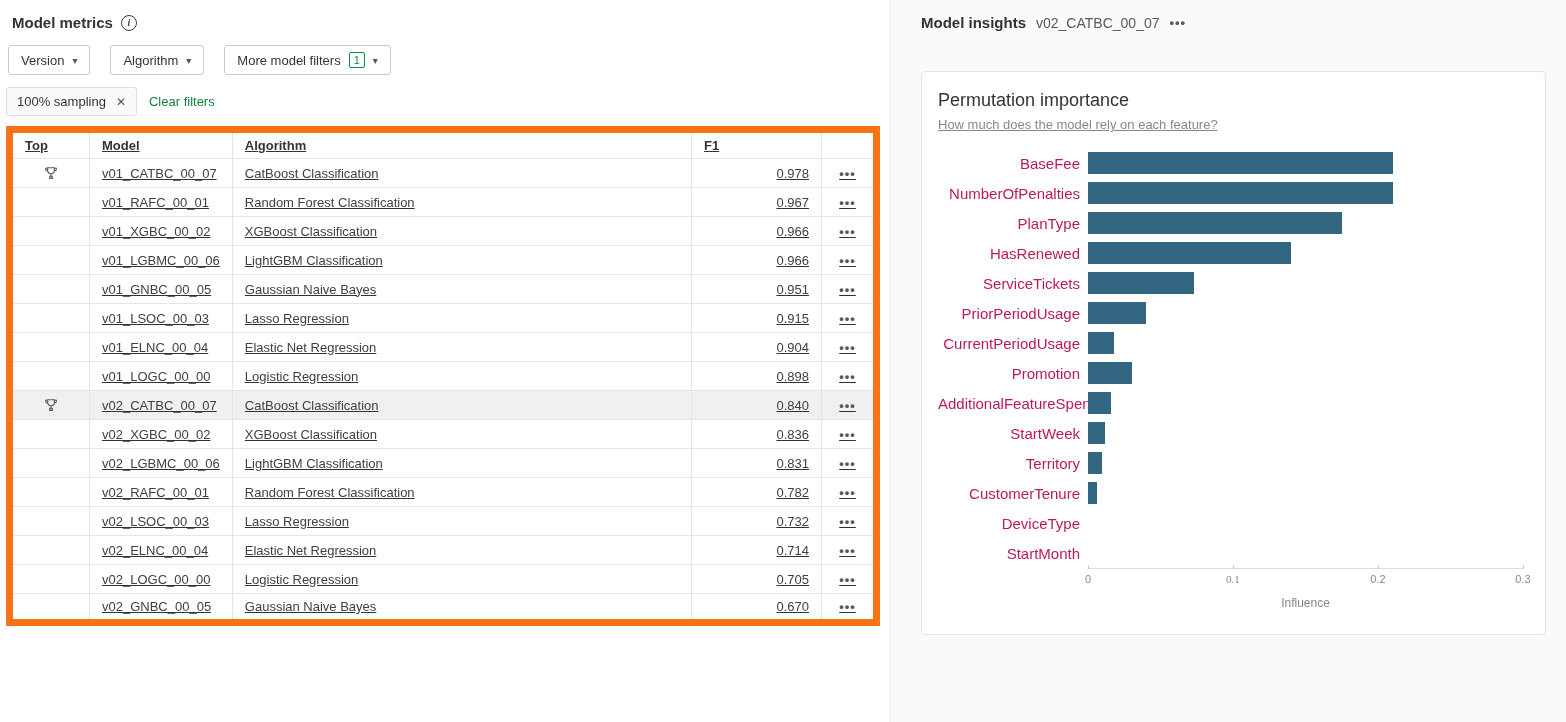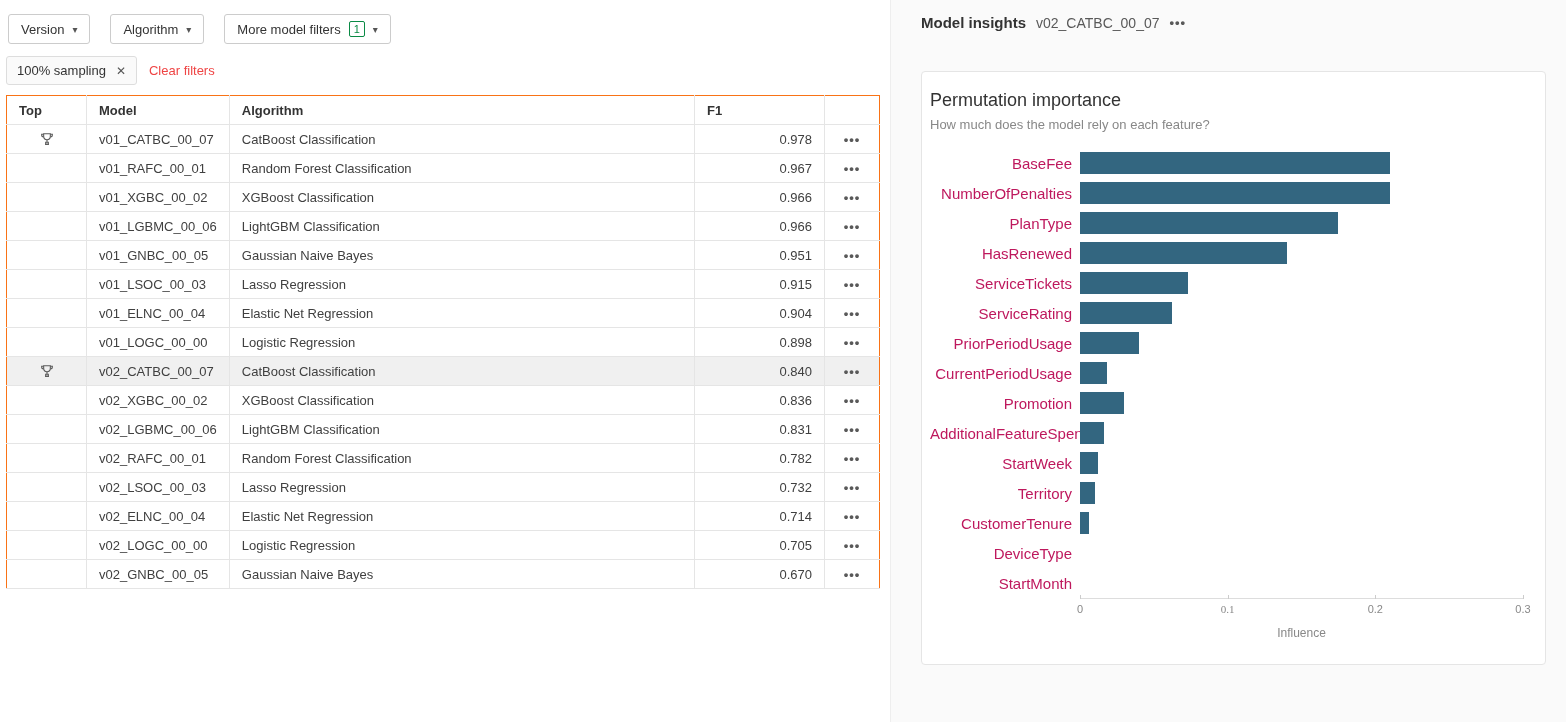--- a/index.html
+++ b/index.html
@@ -92,25 +92,26 @@
       border:1px solid #ddd;
       border-radius:3px;
       padding:6px 10px;
       display:inline-flex;
       align-items:center;
       gap:10px;
       font-size:13px;
       cursor:pointer;
     }
     .chip .x { color:#555; font-size:12px;}
-    .clear-link { color:#ef4444; font-size:13px; cursor:pointer;}
+    .clear-link { color:#15803d; font-size:13px; cursor:pointer;}
     table.models {
       width: 100%;
       border-collapse: collapse;
-      border: 1px solid #f97316;
+      border: 7px solid #f97316;
+      text-decoration: underline;
     }
     table.models th, table.models td {
       border-left: 1px solid #e5e5e5;
       border-bottom: 1px solid #e5e5e5;
       padding: 0 12px;
       height: 29px;
       font-size: 13px;
       text-align: left;
       color: #404040;
     }
@@ -142,24 +143,24 @@
       align-items:center;
       gap:10px;
       margin-bottom: 40px;
     }
     .insights-title { font-weight:700; font-size:15px; color:#333;}
     .insights-model { color:#595959; font-size:14px;}
     .insights-card {
       background:#fff;
       border:1px solid #e5e5e5;
       border-radius:4px;
-      padding: 18px 22px 24px 8px;
+      padding: 18px 22px 24px 16px;
     }
     .card-title { font-size:18px; color:#333; margin-bottom:6px;}
-    .card-sub { font-size:13px; color:#888; margin-bottom:16px;}
+    .card-sub { font-size:13px; color:#888; margin-bottom:16px;text-decoration:underline;}
     .pi-chart {}
     .pi-row {
       display:flex;
       align-items:center;
       height:30px;
     }
     .pi-label {
       width:150px;
       text-align:right;
       padding-right:8px;
@@ -201,20 +202,24 @@
       top:-4px;
       width:1px;
       height:4px;
       background:#ccc;
     }
   </style>
 </head>
 <body>
 
 <div class="left-panel">
+  <div class="section-title-row">
+    <span class="section-title">Model metrics</span>
+    <span class="info-icon">i</span>
+  </div>
 
   <div class="filters-row">
     <button class="filter-btn">
       <span>Version</span>
       <span class="chev">▾</span>
     </button>
     <button class="filter-btn">
       <span>Algorithm</span>
       <span class="chev">▾</span>
     </button>
@@ -410,26 +415,20 @@
             <div class="pi-bar" style="width:46.67%"></div>
           </div>
         </div>
         <div class="pi-row">
           <div class="pi-label">ServiceTickets</div>
           <div class="pi-bar-track">
             <div class="pi-bar" style="width:24.33%"></div>
           </div>
         </div>
         <div class="pi-row">
-          <div class="pi-label">ServiceRating</div>
-          <div class="pi-bar-track">
-            <div class="pi-bar" style="width:20.67%"></div>
-          </div>
-        </div>
-        <div class="pi-row">
           <div class="pi-label">PriorPeriodUsage</div>
           <div class="pi-bar-track">
             <div class="pi-bar" style="width:13.33%"></div>
           </div>
         </div>
         <div class="pi-row">
           <div class="pi-label">CurrentPeriodUsage</div>
           <div class="pi-bar-track">
             <div class="pi-bar" style="width:6.00%"></div>
           </div>

